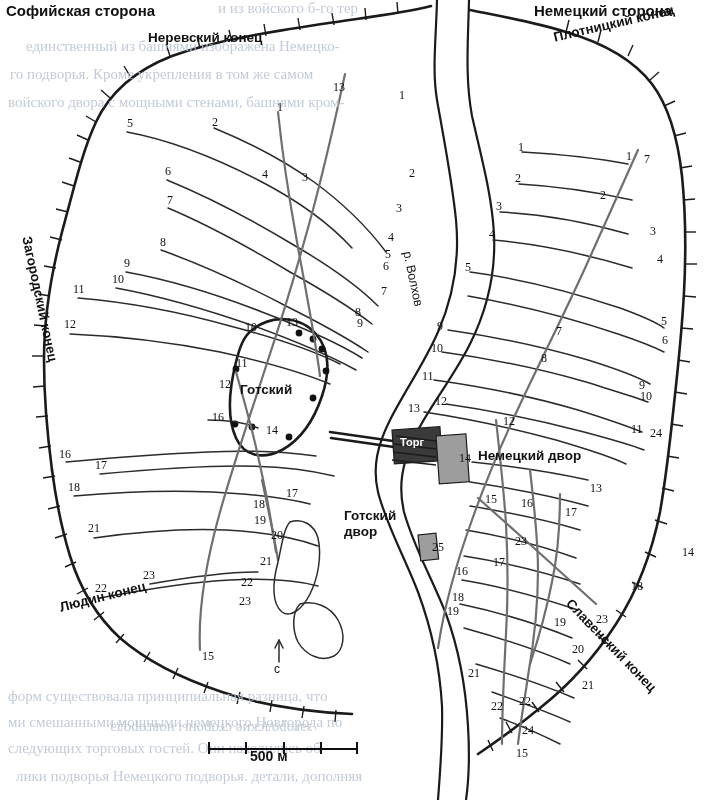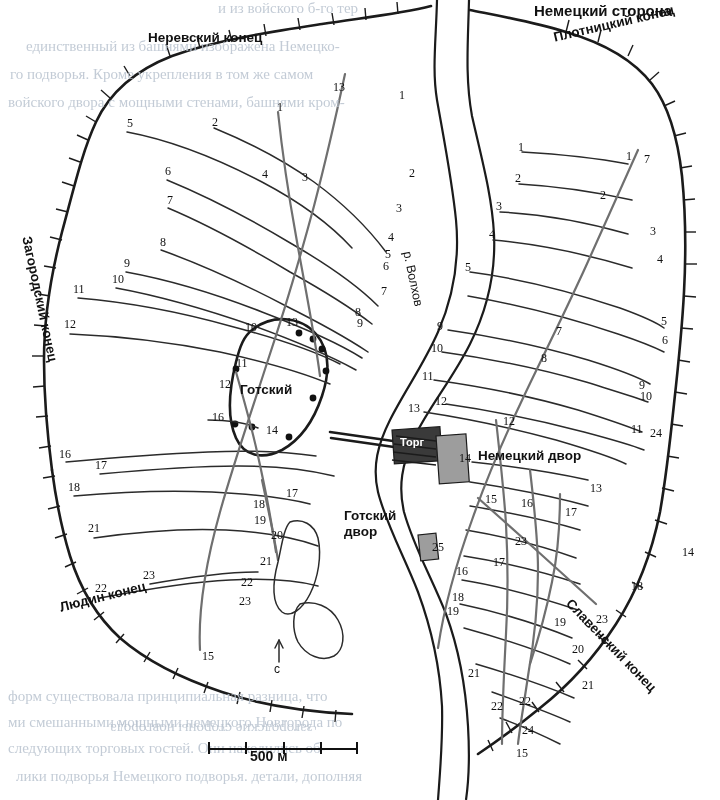--- a/index.html
+++ b/index.html
@@ -259,20 +259,21 @@
     <div class="bg-text" style="left:26px;top:38px;">единственный  из  башнями  изображена   Немецко-</div>
     <div class="bg-text" style="left:10px;top:66px;">го  подворья.  Кроме  укрепления   в    том    же самом</div>
     <div class="bg-text" style="left:8px;top:94px;text-align:right;">войского  двора с мощными  стенами,  башнями  кром-</div>
     <div class="bg-text" style="left:8px;top:688px;">форм  существовала   принципиальная   разница,  что</div>
     <div class="bg-text" style="left:8px;top:714px;">ми  смешанными  мощными  немецкого  Новгорода  по</div>
     <div class="bg-text" style="left:8px;top:740px;">следующих  торговых  гостей.  Они  находились  об-</div>
     <div class="bg-text" style="left:16px;top:768px;">лики подворья Немецкого   подворья. детали, дополняя</div>
     <div class="bg-text" style="left:110px;top:720px;transform:scale(-1,-1);transform-origin:center;">загородские  стороны  новгорода</div>
   </div>
 
+  <div class="lbl lbl-big" style="left:6px;top:2px;">Софийская сторона</div>
   <div class="lbl lbl-big" style="left:534px;top:2px;">Немецкий сторона</div>
 
   <div class="lbl lbl-med" style="left:148px;top:30px;">Неревский конец</div>
   <div class="lbl lbl-med" style="left:552px;top:30px;transform:rotate(-13deg);transform-origin:0 0;">Плотницкий конец</div>
   <div class="lbl lbl-med" style="left:34px;top:235px;transform:rotate(78deg);transform-origin:0 0;">Загородский конец</div>
   <div class="lbl lbl-med" style="left:58px;top:600px;transform:rotate(-14deg);transform-origin:0 0;">Людин конец</div>
   <div class="lbl lbl-med" style="left:574px;top:596px;transform:rotate(46deg);transform-origin:0 0;">Славенский конец</div>
 
   <div class="lbl lbl-med" style="left:240px;top:382px;">Готский</div>
   <div class="lbl lbl-med" style="left:478px;top:448px;">Немецкий двор</div>

